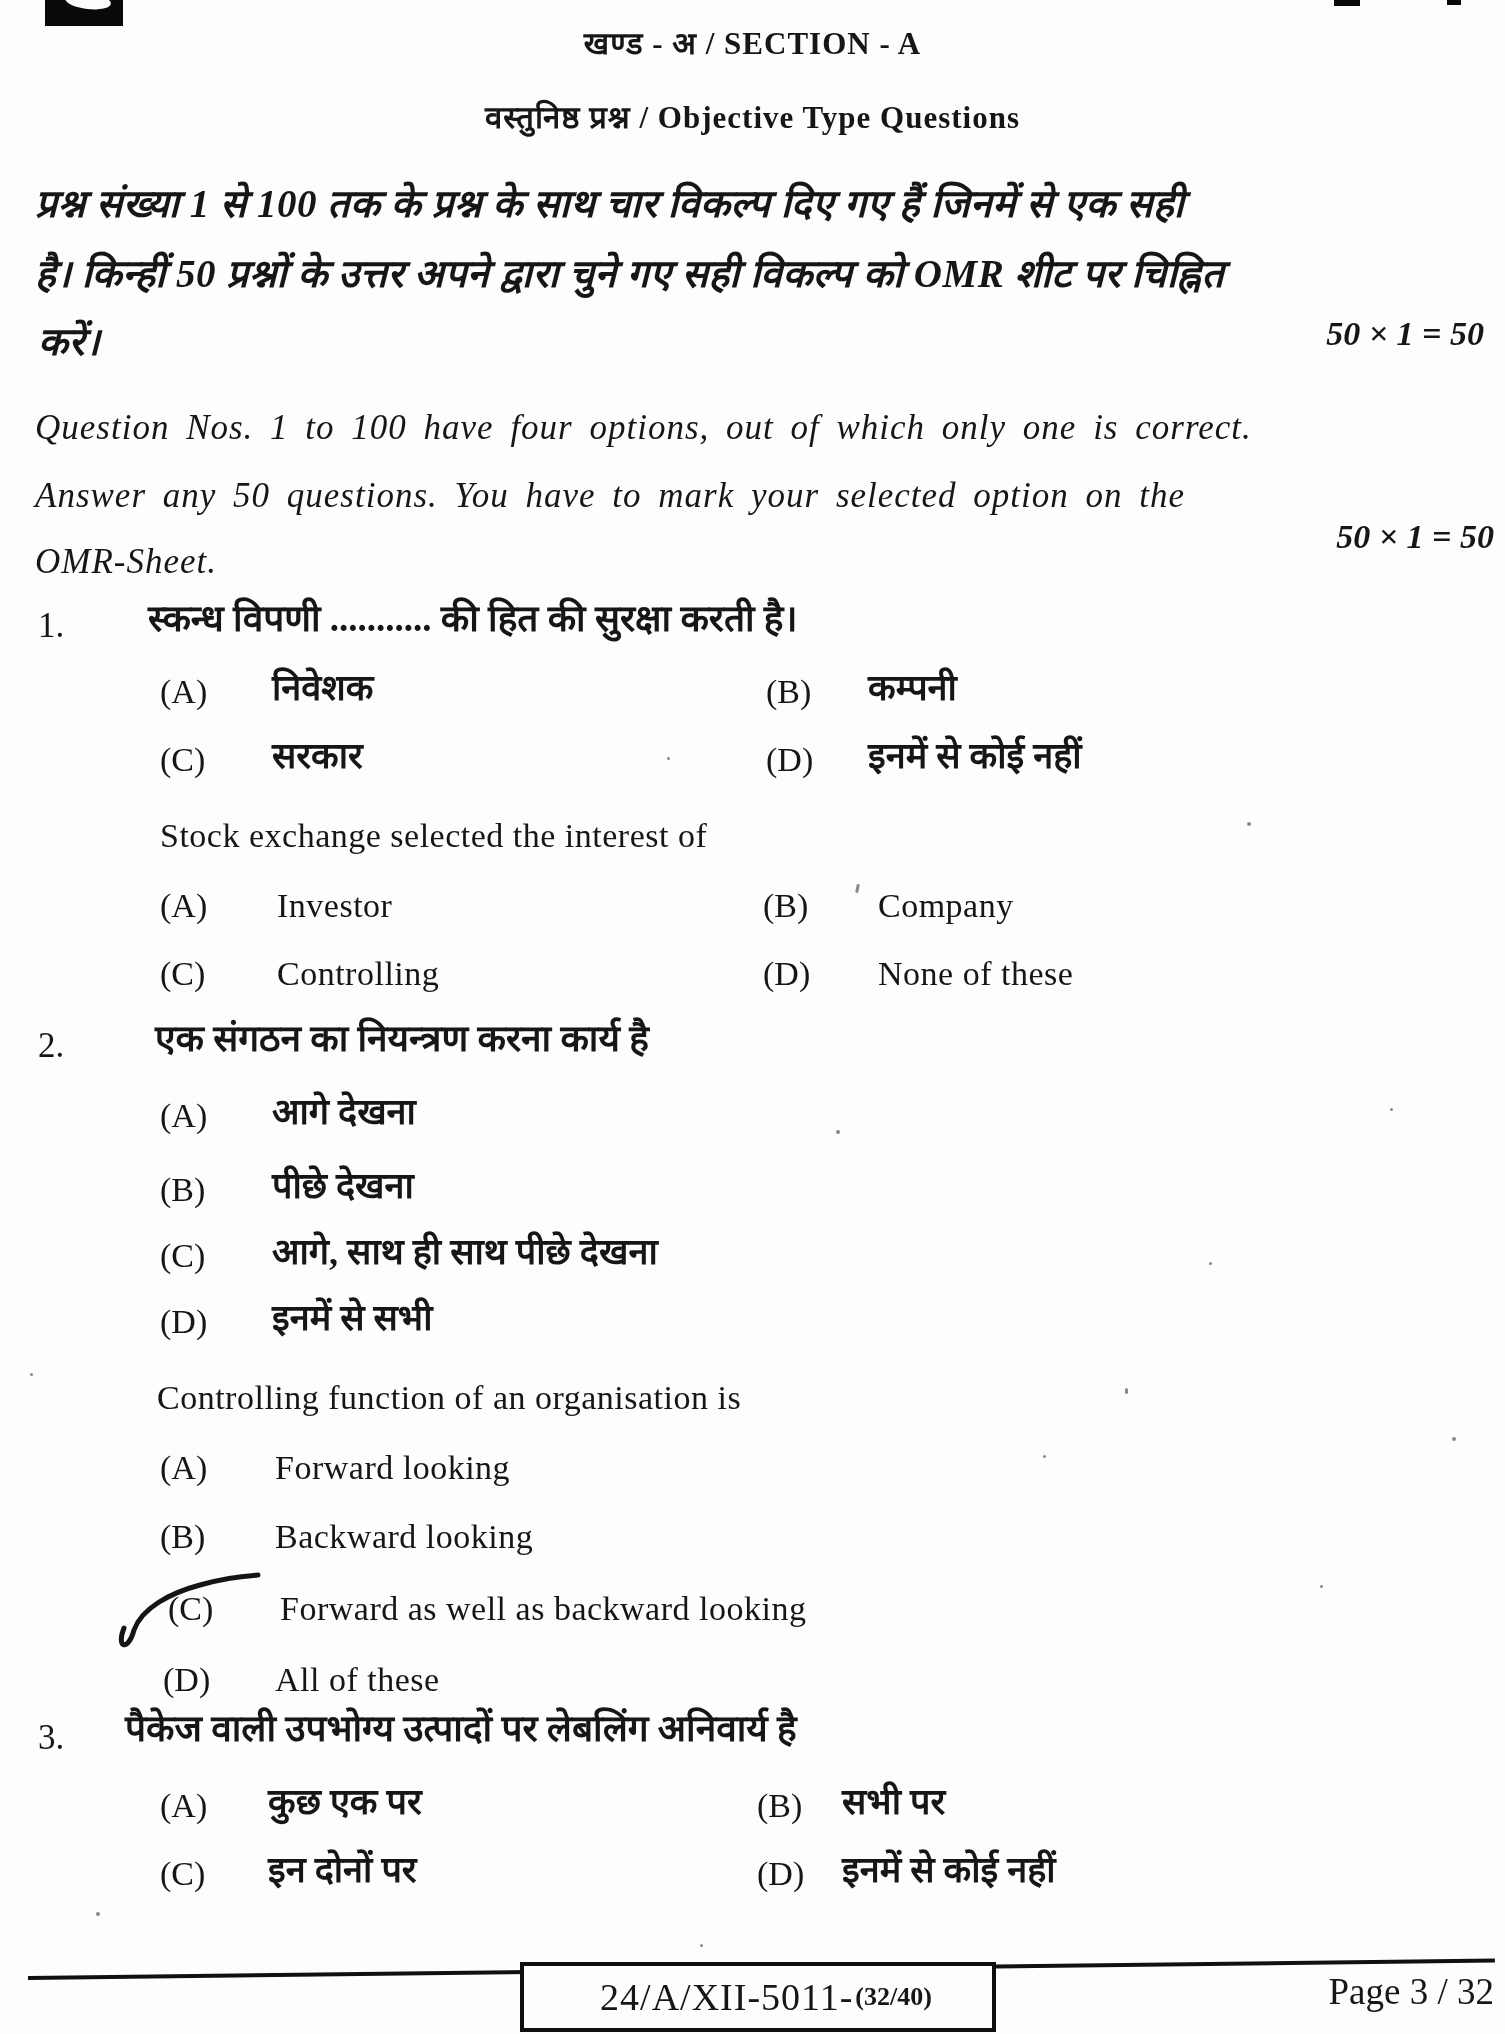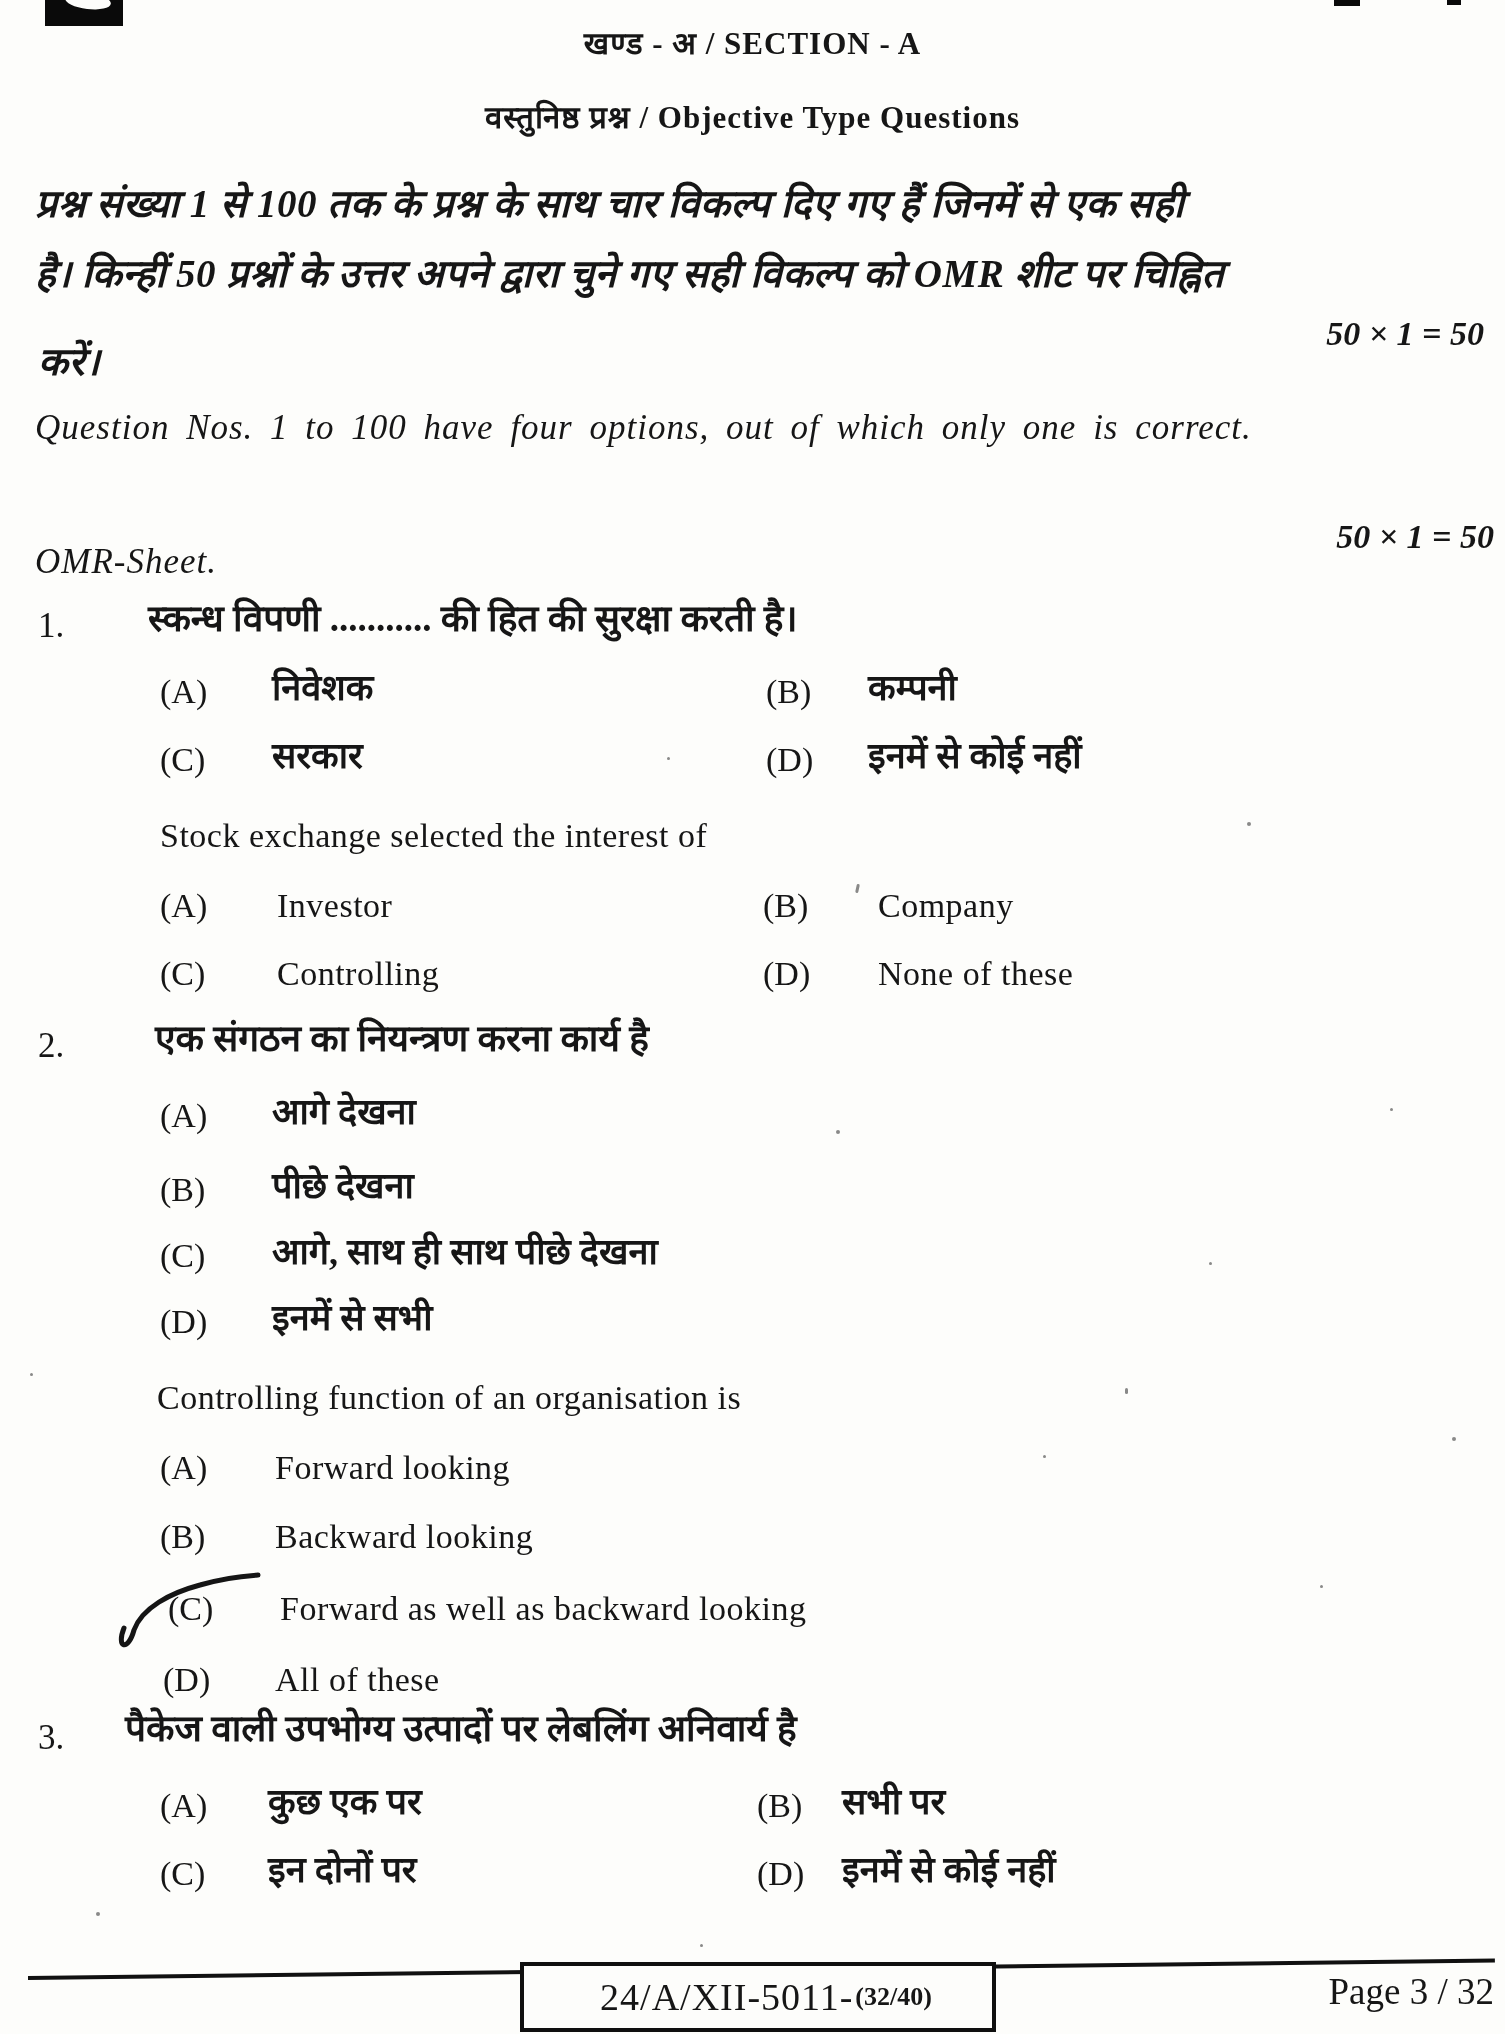--- a/index.html
+++ b/index.html
@@ -48,24 +48,25 @@
 
   <div class="corner-mark"></div>
   <div class="edge-mark" style="left:1334px;top:0;width:26px;height:6px;"></div>
   <div class="edge-mark" style="left:1447px;top:0;width:14px;height:5px;"></div>
 
   <div class="abs center heading" style="top:100px;">वस्तुनिष्ठ प्रश्न / Objective Type Questions</div>
   <div class="abs center heading" style="top:26px;">खण्ड - अ / SECTION - A</div>
 
   <div class="abs hi-intro" style="left:35px;top:182px;">प्रश्न संख्या 1 से 100 तक के प्रश्न के साथ चार विकल्प दिए गए हैं जिनमें से एक सही</div>
   <div class="abs hi-intro" style="left:35px;top:252px;">है। किन्हीं 50 प्रश्नों के उत्तर अपने द्वारा चुने गए सही विकल्प को OMR शीट पर चिह्नित</div>
-  <div class="abs hi-intro" style="left:38px;top:340px;">करें।</div>
+  <div class="abs hi-intro" style="left:38px;top:320px;">करें।</div>
   <div class="abs marks" style="right:21px;top:314px;">50 × 1 = 50</div>
 
   <div class="abs en-intro" style="left:35px;top:408px;">Question Nos. 1 to 100 have four options, out of which only one is correct.</div>
+  <div class="abs en-intro" style="left:35px;top:476px;">Answer any 50 questions. You have to mark your selected option on the</div>
   <div class="abs en-intro" style="left:35px;top:542px;">OMR-Sheet.</div>
   <div class="abs marks" style="right:11px;top:517px;font-style:italic;">50 × 1 = 50</div>
 
   <div class="abs qnum" style="left:38px;top:606px;">1.</div>
   <div class="abs stem-hi" style="left:148px;top:598px;">स्कन्ध विपणी ........... की हित की सुरक्षा करती है।</div>
 
   <div class="abs opt-label" style="left:160px;top:672px;">(A)</div>
   <div class="abs opt-hi" style="left:272px;top:668px;">निवेशक</div>
   <div class="abs opt-label" style="left:766px;top:672px;">(B)</div>
   <div class="abs opt-hi" style="left:868px;top:668px;">कम्पनी</div>

